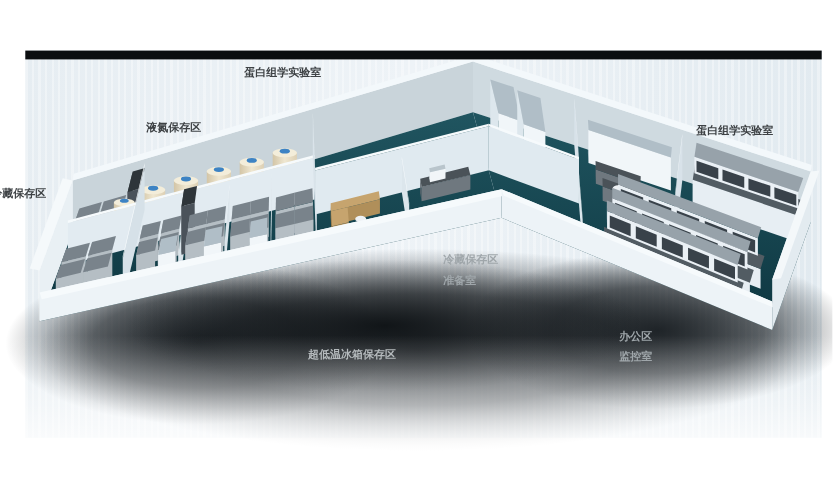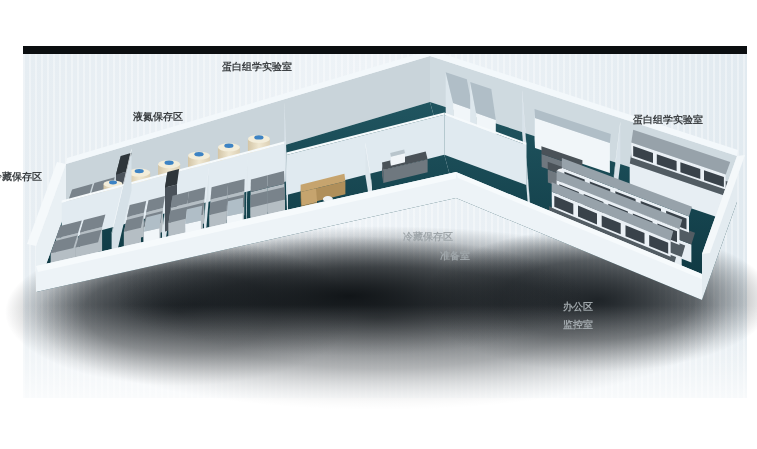--- a/index.html
+++ b/index.html
@@ -320,16 +320,17 @@
       </g>
   </svg>
 
   <div id="fade"></div>
 
   <div class="lbl lbl-dark" style="left:222px;top:62px;">蛋白组学实验室</div>
   <div class="lbl lbl-dark" style="left:133px;top:112px;">液氮保存区</div>
   <div class="lbl lbl-dark" style="left:-8px;top:172px;">冷藏保存区</div>
   <div class="lbl lbl-dark" style="left:633px;top:115px;">蛋白组学实验室</div>
   <div class="lbl lbl-mid" style="left:403px;top:232px;">冷藏保存区</div>
-  <div class="lbl lbl-mid" style="left:403px;top:251px;margin-left:37px;">准备室</div>
+  <div class="lbl lbl-mid" style="left:403px;top:251px;">准备室</div>
   <div class="lbl lbl-mid" style="left:563px;top:302px;">办公区</div>
   <div class="lbl lbl-mid" style="left:563px;top:307px;margin-top:13px;">监控室</div>
+  <div class="lbl lbl-light" style="left:280px;top:318px;">超低温冰箱保存区</div>
 </div>
 
 </body></html>

